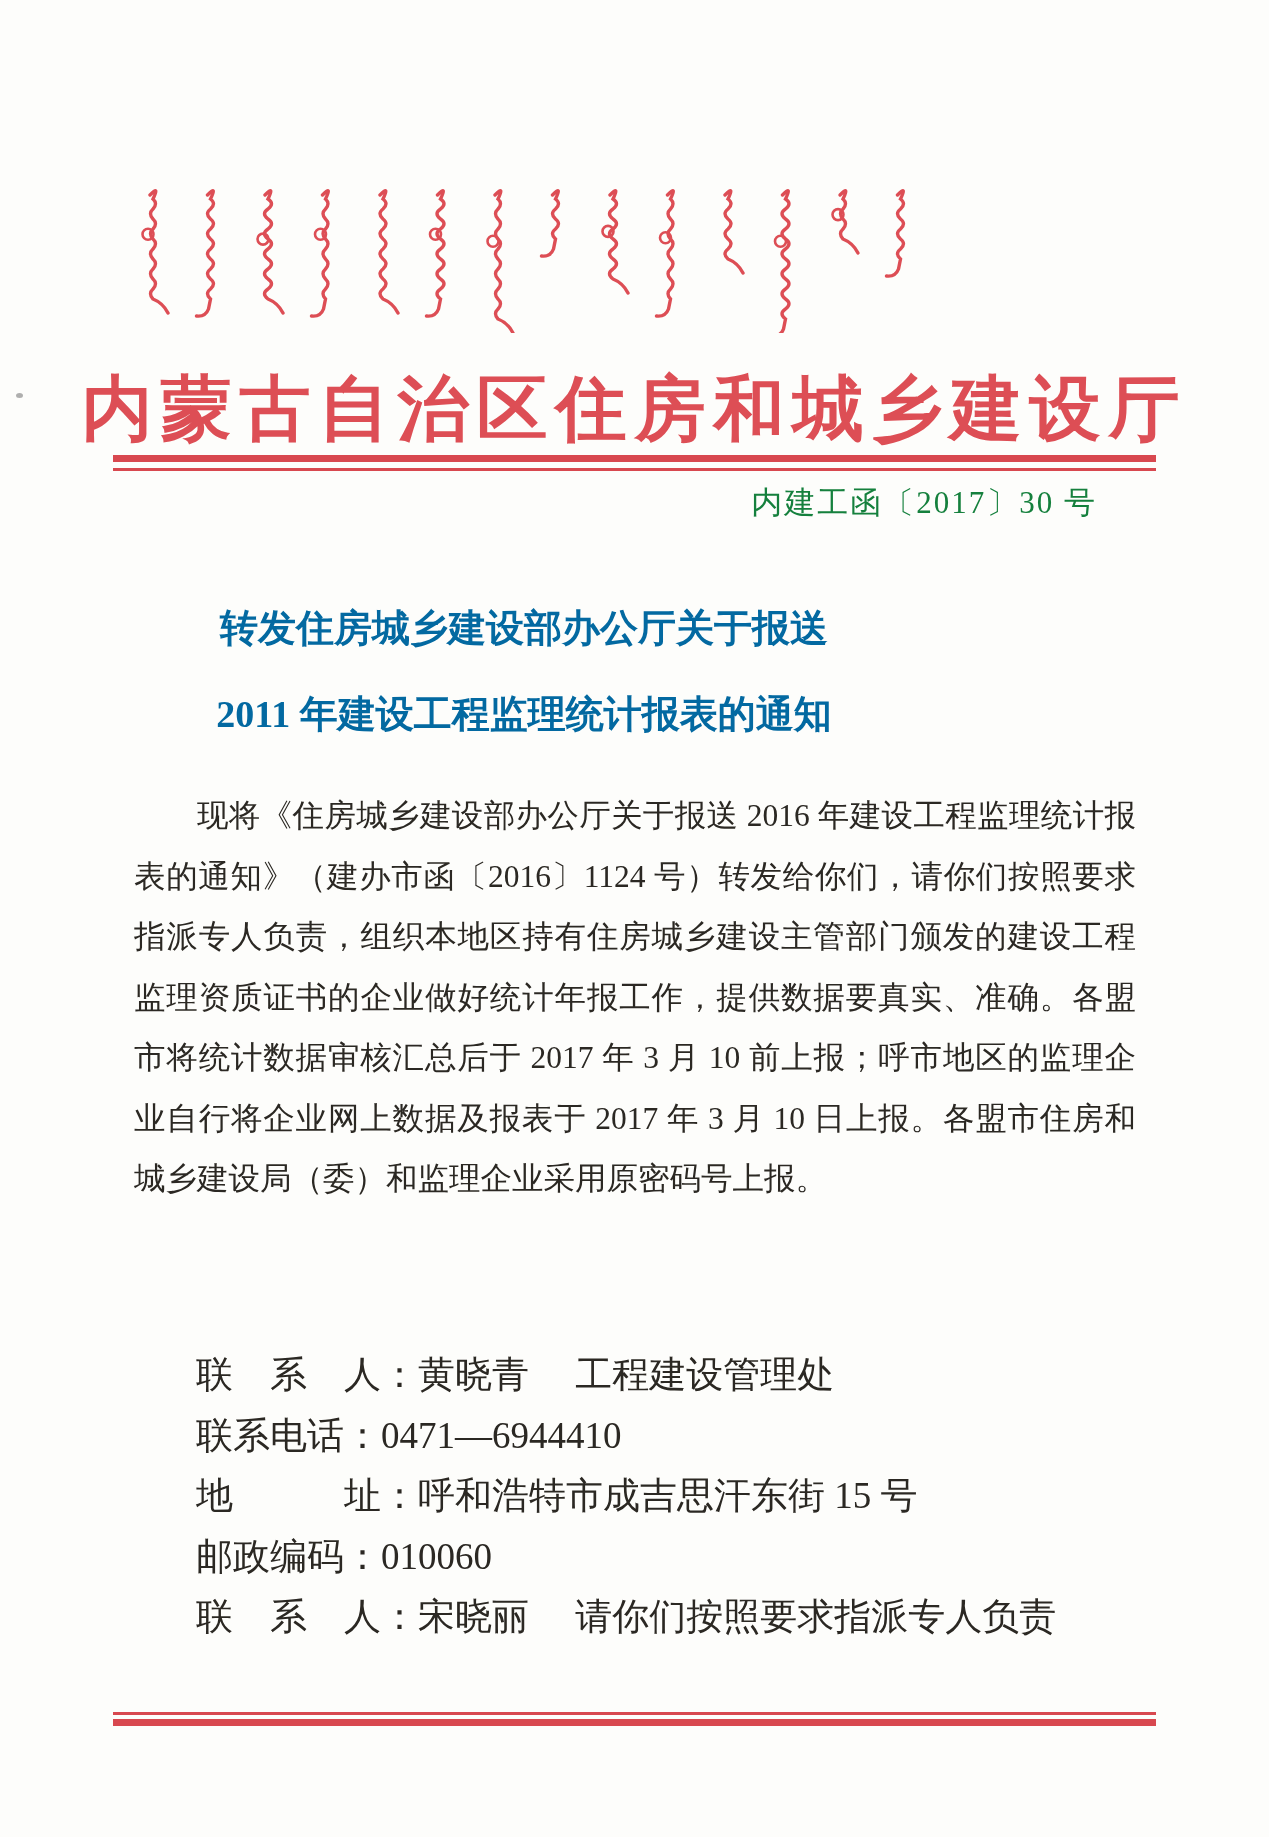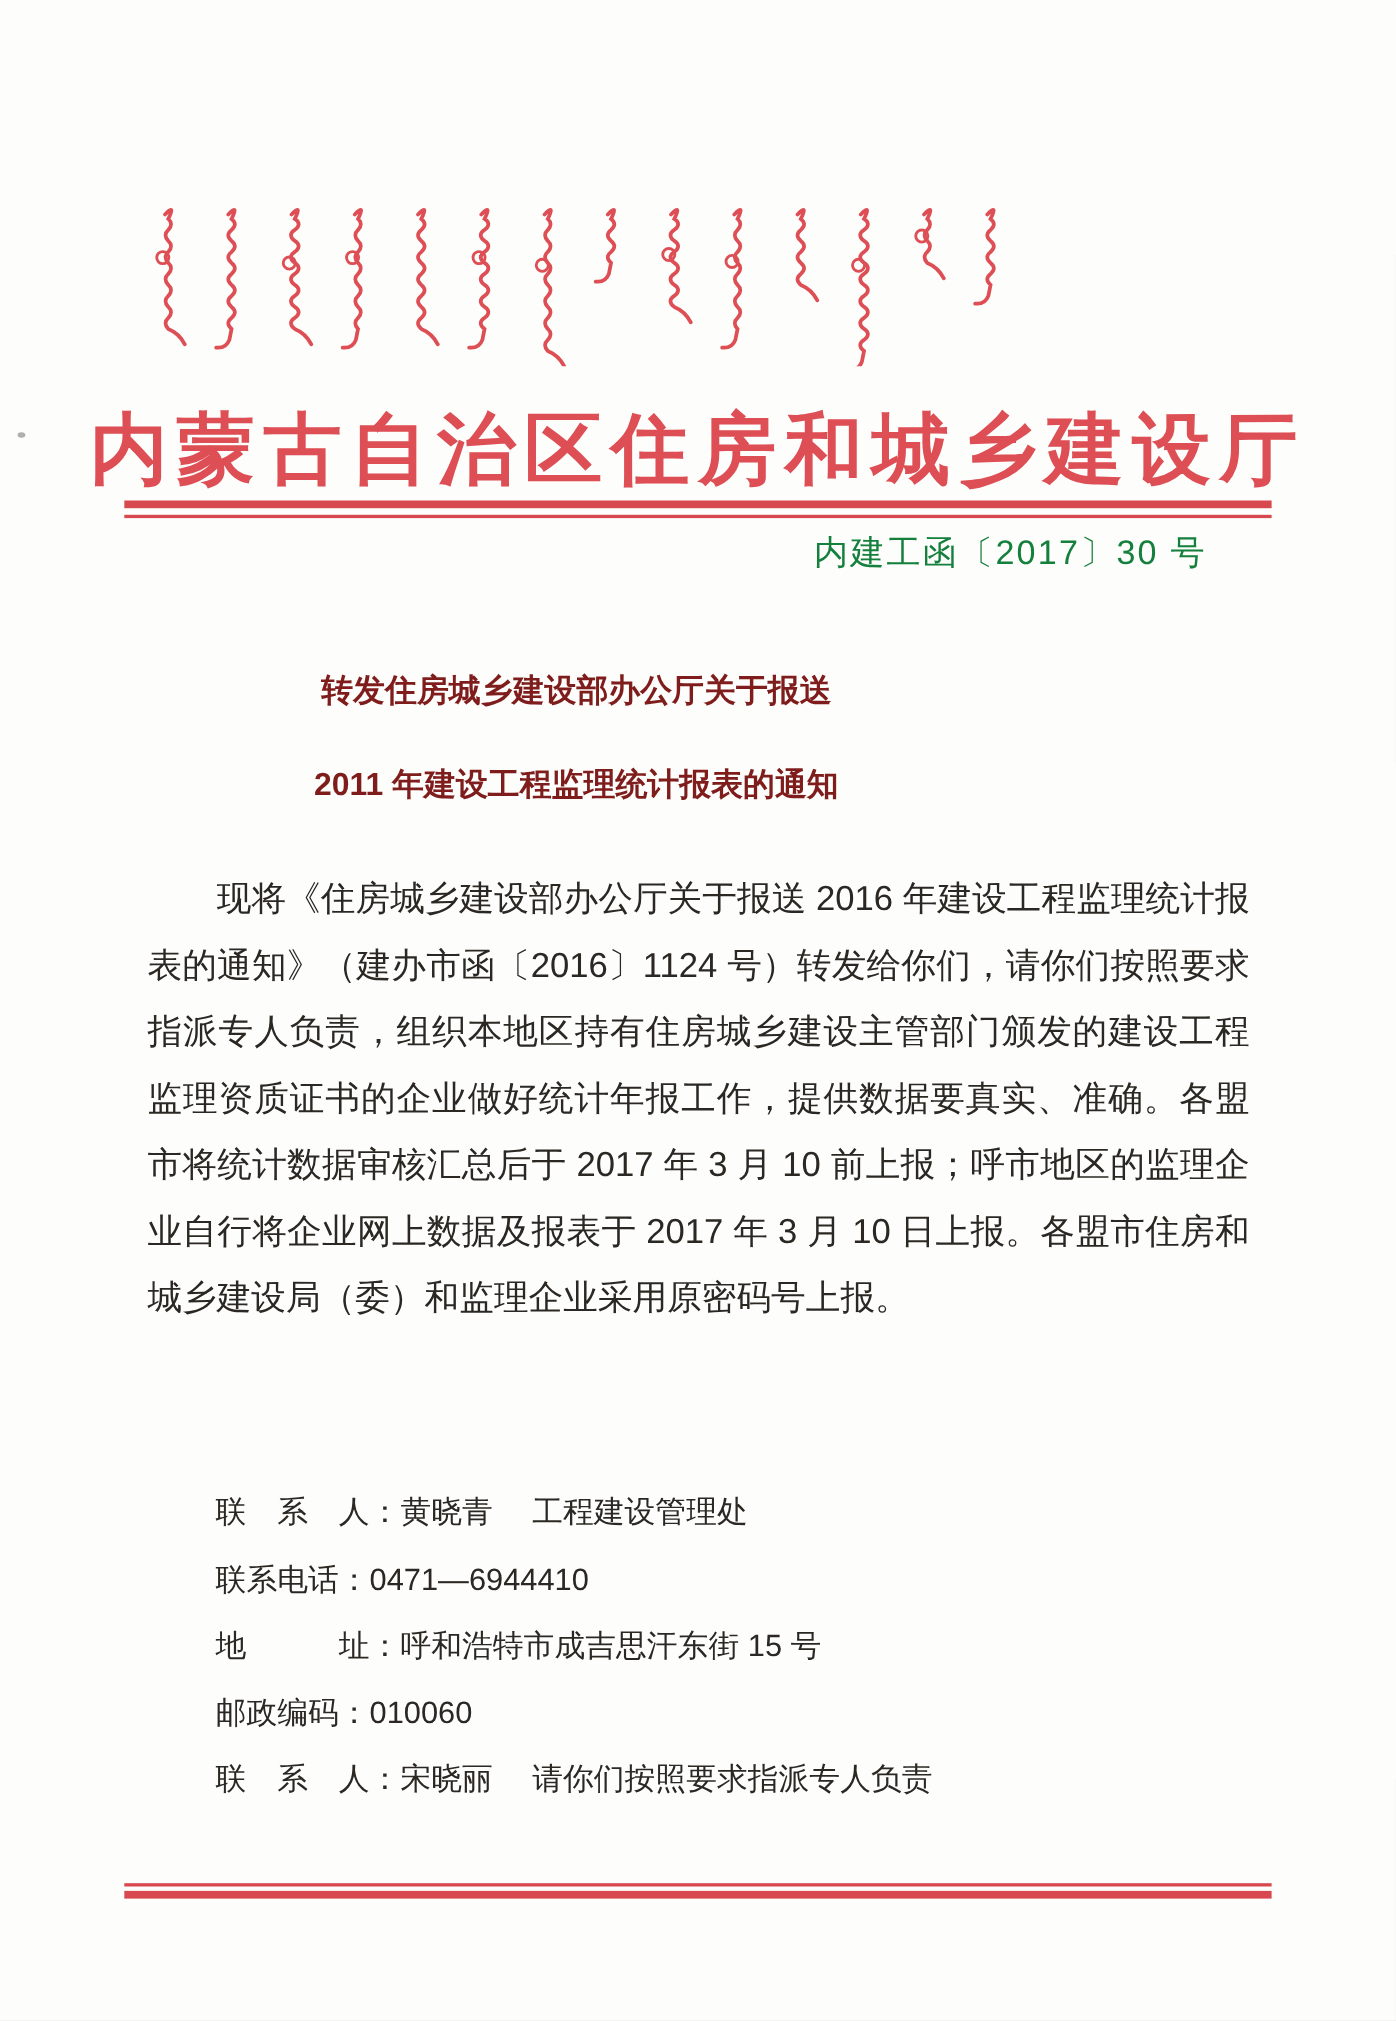--- a/index.html
+++ b/index.html
@@ -2,21 +2,21 @@
 <html><head>
 <meta charset="utf-8">
 <style>
   html,body{margin:0;padding:0;background:#e8e8e8;}
   .page{
     position:relative;
     width:1269px;height:1837px;
     margin:0 auto;
     background:#fdfdfb;
     overflow:hidden;
-    font-family:Liberation Sans, sans-serif;
+    font-family:Liberation Serif, serif;
   }
   
   .mongol-wrap{position:absolute;left:140px;top:183px;width:800px;height:150px;}
   .org-title{
     position:absolute;left:0;top:362px;width:100%;
     text-align:center;
     font-size:71px;font-weight:bold;
     letter-spacing:8px;
     color:#dd4e55;
     white-space:nowrap;
@@ -28,35 +28,35 @@
   .rule-bottom-thick{top:1719px;height:7px;background:#d8484f;}
   
   .doc-number{
     position:absolute;right:172px;top:482px;
     font-size:31px;color:#15803d;letter-spacing:2px;
     white-space:nowrap;
   }
   
   .notice-title{
     position:absolute;left:150px;top:585px;width:748px;
-    text-align:center;color:#7f1d1d;
-    font-size:29px;font-weight:bold;
+    text-align:center;color:#0369a1;
+    font-size:38px;font-weight:bold;
   }
   .notice-title .line{line-height:86px;white-space:nowrap;}
   
   .body-text{
     position:absolute;left:134px;top:786px;width:1002px;
     font-size:31.5px;line-height:60.5px;color:#2b2823;
   }
   .salutation{white-space:nowrap;}
   .paragraph{margin:0;text-indent:2em;text-align:justify;}
   
   .contacts{
     position:absolute;left:196px;top:1345px;
-    font-size:28px;line-height:60.5px;color:#2b2823;
+    font-size:37px;line-height:60.5px;color:#2b2823;
   }
   .contact-line{white-space:nowrap;}
   .contact-label{display:inline-block;}
   
   .artifact-dot{
     position:absolute;left:16px;top:393px;width:7px;height:5px;
     background:#9b9b9b;border-radius:50%;opacity:.8;
   }
 </style>
 </head>

